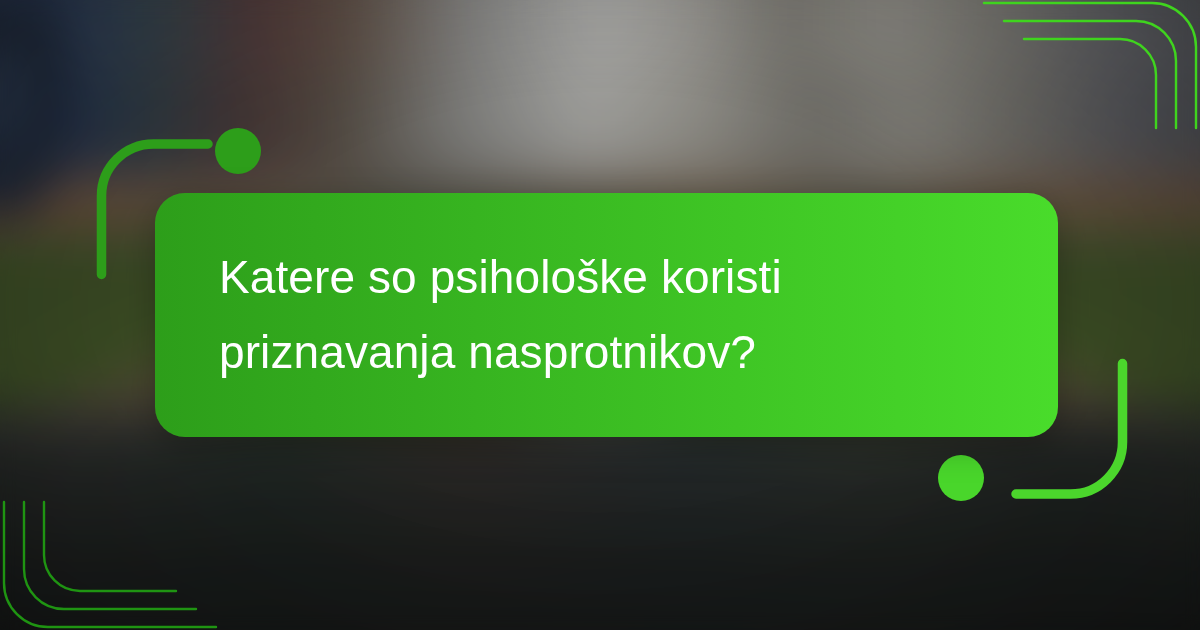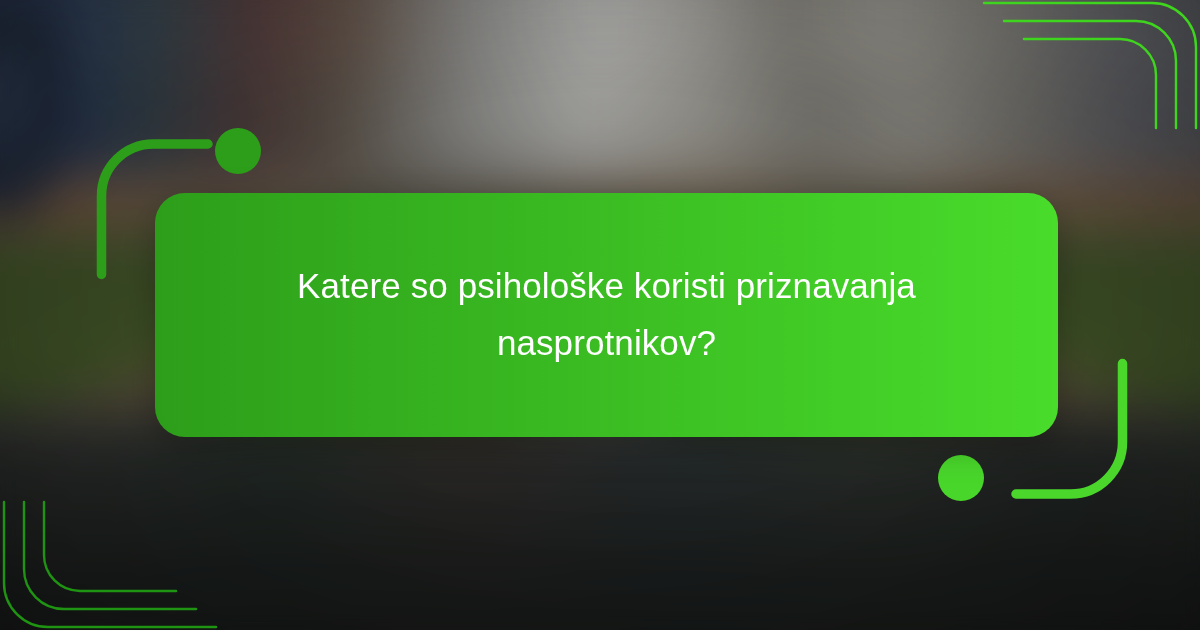--- a/index.html
+++ b/index.html
@@ -186,23 +186,23 @@
     display: flex;
     align-items: center;
     justify-content: center;
     box-sizing: border-box;
     padding: 18px 64px;
     box-shadow: 0 10px 34px rgba(0,0,0,.28);
   }
 
   .card-title {
     margin: 0;
-    text-align: center;
+    text-align: left;
     color: #ffffff;
-    font-size: 35px;
+    font-size: 46px;
     font-weight: 400;
     line-height: 1.62;
     letter-spacing: .1px;
     font-family: "Liberation Sans", sans-serif;
   }
 </style>
 </head>
 <body>
 
 <div id="stage">

